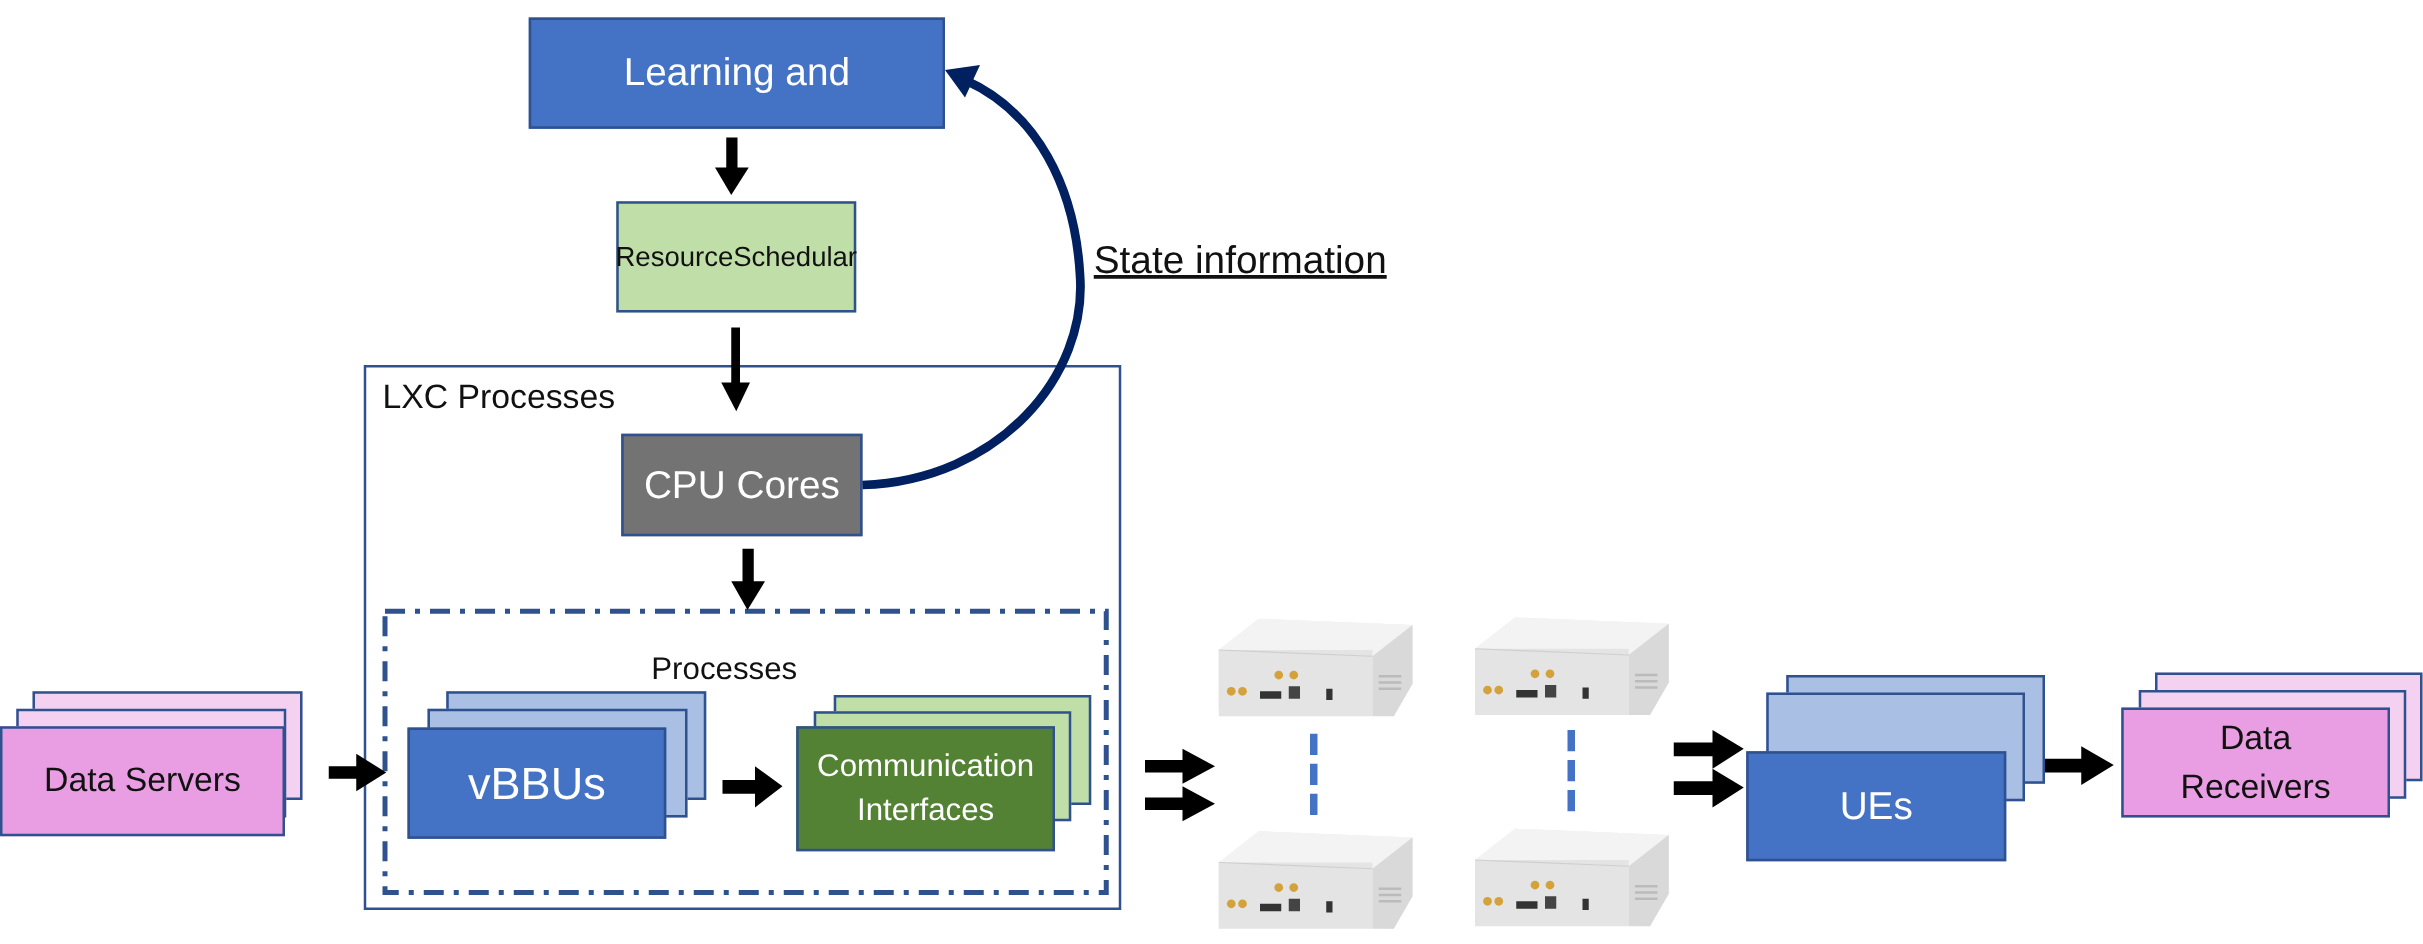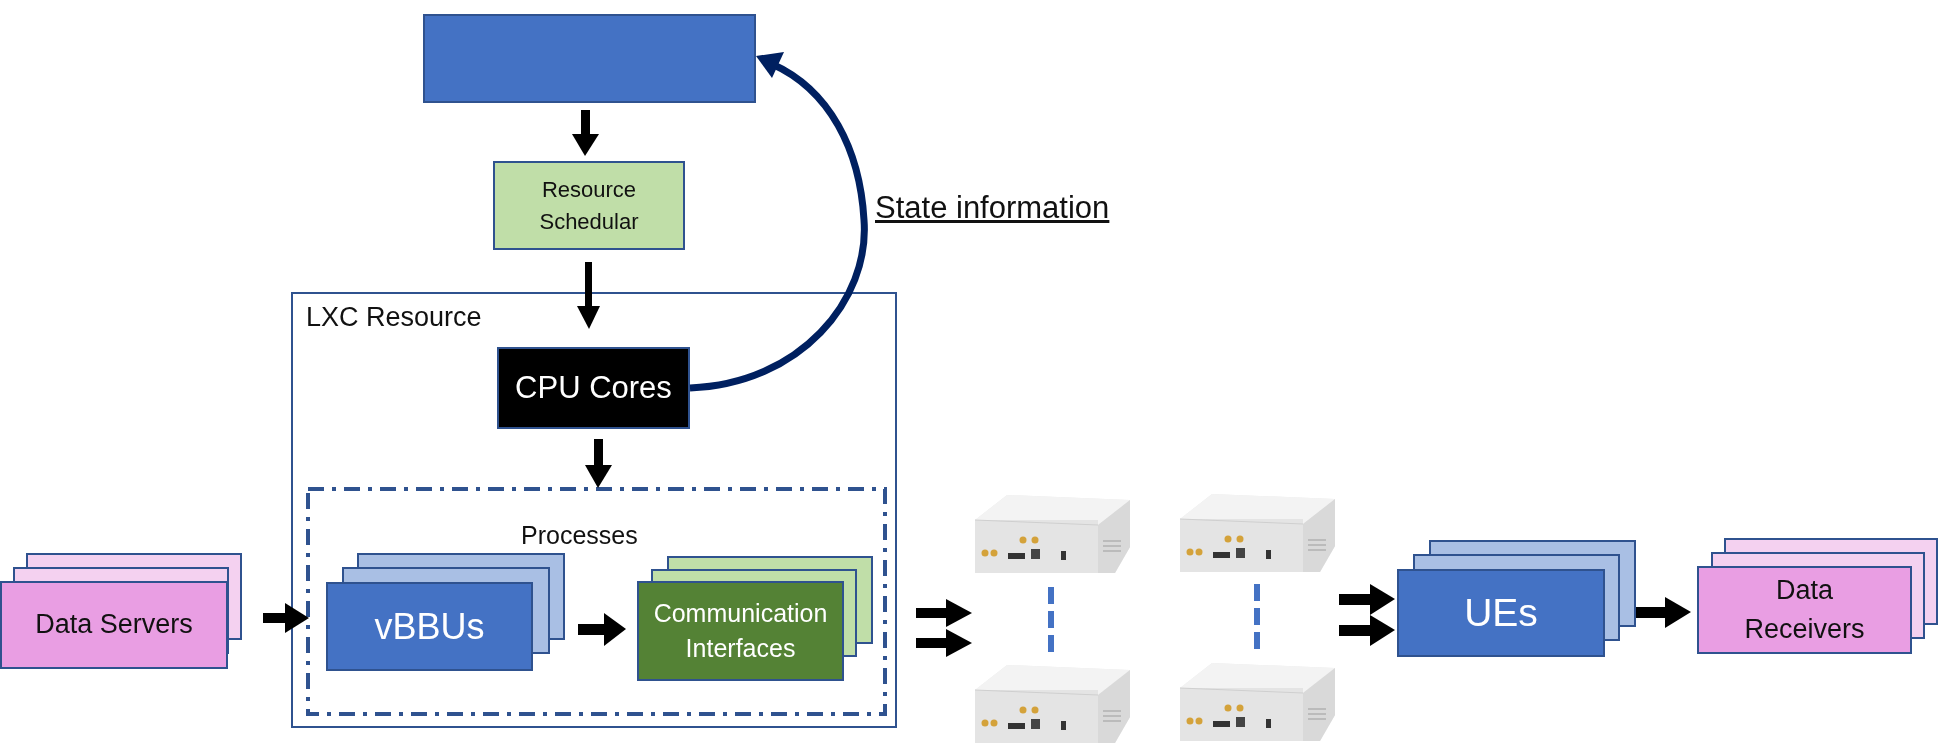--- a/index.html
+++ b/index.html
@@ -5,40 +5,41 @@
   html, body { margin: 0; padding: 0; background: #ffffff; }
   body { width: 1938px; height: 755px; position: relative; overflow: hidden;
          font-family: "Liberation Sans", "DejaVu Sans", sans-serif; }
   .abs { position: absolute; box-sizing: border-box; }
   .box { display: flex; align-items: center; justify-content: center; text-align: center;
          border: 2px solid #2f528f; line-height: 1.25; }
   .blue { background: #4472c4; color: #ffffff; }
   .blue-light { background: #a9bfe4; }
   .green-light { background: #c0dea8; color: #111; }
   .green-dark { background: #548235; color: #ffffff; }
-  .orange { background: #000000; color: #ffffff; }
+  .orange { background: #737373; color: #ffffff; }
   .pink { background: #e99ee3; color: #111; }
   .pink-light { background: #f4d1f0; }
   .label { color: #111; white-space: nowrap; }
   .container { border: 2px solid #2f528f; background: transparent; }
   svg.overlay { position: absolute; left: 0; top: 0; }
 </style>
 </head>
 <body>
 
 <div class="abs box blue" style="left:423px; top:14px; width:333px; height:89px; font-size:31px; flex-direction:column;">
+  <span>Learning and</span>
 </div>
 
-<div class="abs box green-light" style="left:493px; top:161px; width:192px; height:89px; font-size:22px; flex-direction:column; line-height:1.45;">
+<div class="abs box green-light" style="left:493px; top:161px; width:192px; height:89px; font-size:22px; flex-direction:row; line-height:1.45;">
   <span>Resource</span>
   <span>Schedular</span>
 </div>
 
 <div class="abs container" style="left:291px; top:292px; width:606px; height:436px;"></div>
-<div class="abs label" style="left:306px; top:302px; font-size:27px;">LXC Resource</div>
+<div class="abs label" style="left:306px; top:302px; font-size:27px;">LXC Processes</div>
 
 <div class="abs box orange" style="left:497px; top:347px; width:193px; height:82px; font-size:31px;">
   <span>CPU Cores</span>
 </div>
 
 <div class="abs label" style="left:521px; top:521px; font-size:25px;">Processes</div>
 
 <div class="abs box pink-light" style="left:26px; top:553px; width:216px; height:87px;"></div>
 <div class="abs box pink-light" style="left:13px; top:567px; width:216px; height:87px;"></div>
 <div class="abs box pink" style="left:0px; top:581px; width:228px; height:88px; font-size:27px;">
@@ -53,21 +54,21 @@
 
 <div class="abs box green-light" style="left:667px; top:556px; width:206px; height:88px;"></div>
 <div class="abs box green-light" style="left:651px; top:569px; width:206px; height:88px;"></div>
 <div class="abs box green-dark" style="left:637px; top:581px; width:207px; height:100px; font-size:25px; flex-direction:column; line-height:1.4;">
   <span>Communication</span>
   <span>Interfaces</span>
 </div>
 
 <div class="abs box blue-light" style="left:1429px; top:540px; width:207px; height:87px;"></div>
 <div class="abs box blue-light" style="left:1413px; top:554px; width:207px; height:87px;"></div>
-<div class="abs box blue" style="left:1397px; top:569px; width:208px; height:88px; font-size:39px;">
+<div class="abs box blue" style="left:1397px; top:601px; width:208px; height:88px; font-size:31px;">
   <span>UEs</span>
 </div>
 
 <div class="abs box pink-light" style="left:1724px; top:538px; width:214px; height:87px;"></div>
 <div class="abs box pink-light" style="left:1711px; top:552px; width:214px; height:87px;"></div>
 <div class="abs box pink" style="left:1697px; top:566px; width:215px; height:88px; font-size:27px; flex-direction:column; line-height:1.45;align-items:center;">
   <span>Data</span>
   <span>Receivers</span>
 </div>
 

